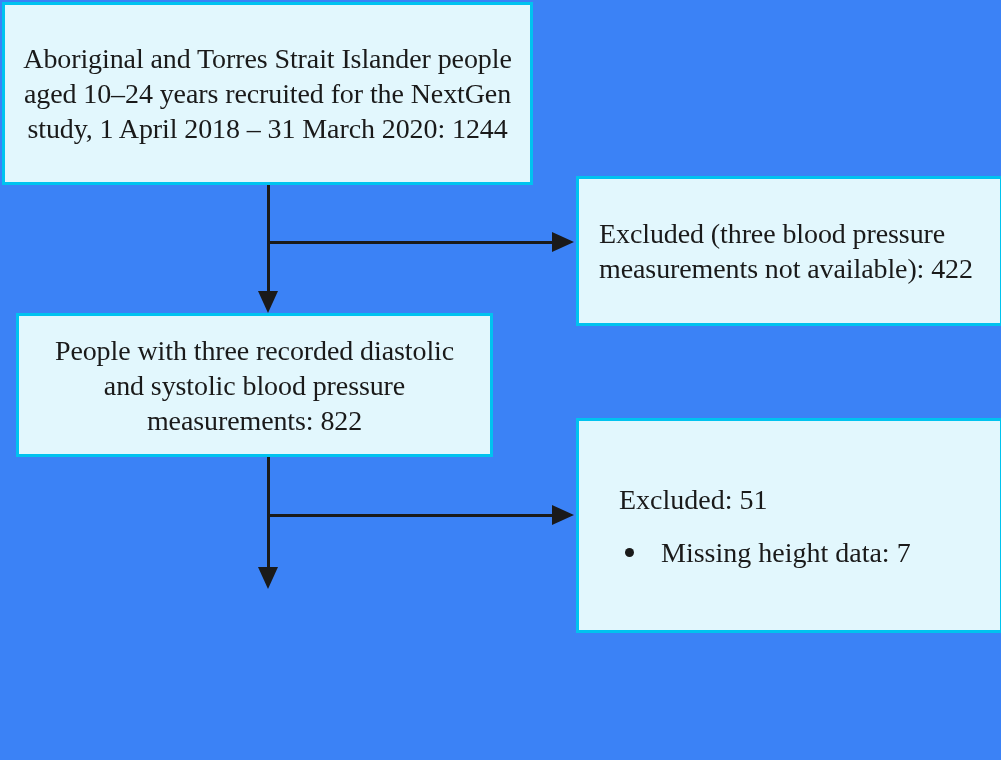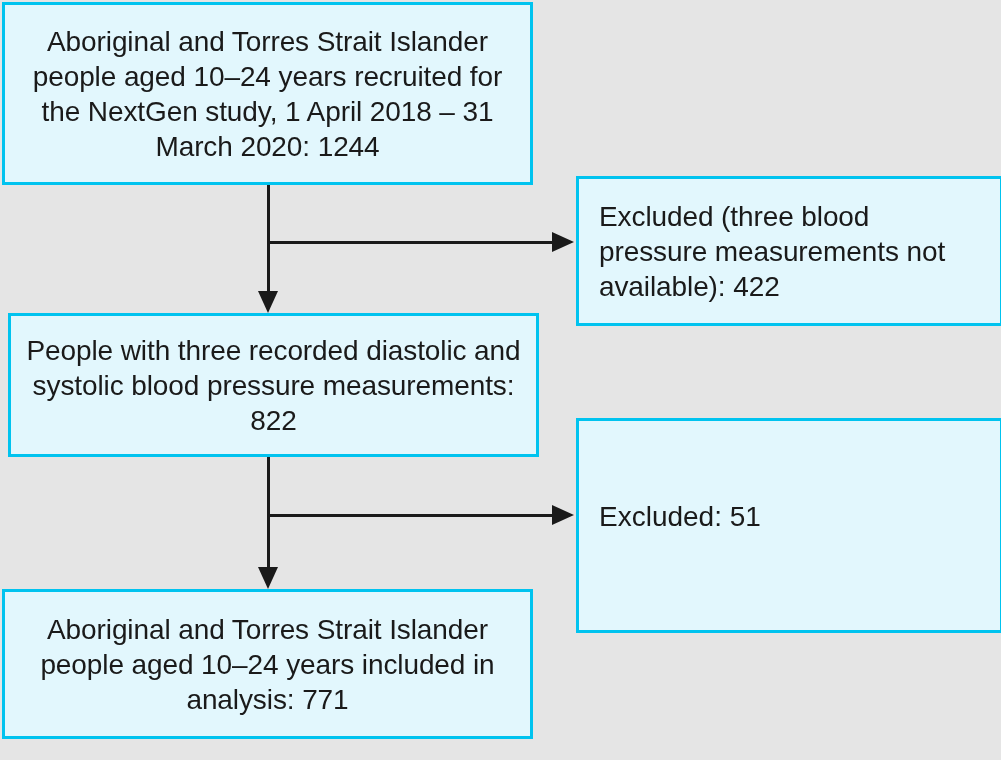--- a/index.html
+++ b/index.html
@@ -10,22 +10,23 @@
   }
   body {
     font-family: "Liberation Sans", "DejaVu Sans", sans-serif;
     color: #1a1a1a;
     -webkit-font-smoothing: antialiased;
   }
   #flow-canvas {
     position: relative;
     width: 1001px;
     height: 760px;
-    background: #e5e5e5;
+    background: #3b82f6;
     overflow: hidden;
+    font-family: Liberation Serif, serif;
   }
 
   
   .flow-box {
     position: absolute;
     box-sizing: border-box;
     background: #e2f7fd;
     border: 3px solid #00c3ef;
     display: flex;
     flex-direction: column;
@@ -42,29 +43,29 @@
     text-align: center;
   }
   .flow-box.leftish .box-text {
     text-align: left;
     padding: 0 18px 0 20px;
   }
 
   
   #box-recruited   { left: 2px;   top: 2px;   width: 531px; height: 183px; }
   #box-excluded-1  { left: 576px; top: 176px; width: 427px; height: 150px; }
-  #box-recorded    { left: 8px;   top: 313px; width: 531px; height: 144px; }
+  #box-recorded    { left: 16px;   top: 313px; width: 477px; height: 144px; }
   #box-excluded-2  { left: 576px; top: 418px; width: 427px; height: 215px; }
   #box-included    { left: 2px;   top: 589px; width: 531px; height: 150px; }
 
   
   .excl-heading {
     font-size: 28px;
     line-height: 35px;
-    padding: 0 18px 0 20px;
+    padding: 0 18px 0 40px;
     text-align: left;
   }
   .excl-list {
     list-style: none;
     margin: 18px 0 0 0;
     padding: 0 10px 0 40px;
   }
   .excl-list li {
     position: relative;
     font-size: 28px;
@@ -132,26 +133,27 @@
     <div class="box-text">Excluded (three blood pressure measurements not available): 422</div>
   </div>
 
   <div class="flow-box centered" id="box-recorded">
     <div class="box-text">People with three recorded diastolic and systolic blood pressure measurements: 822</div>
   </div>
 
   <div class="flow-box" id="box-excluded-2">
     <div class="excl-heading">Excluded: 51</div>
     <ul class="excl-list">
+      <li>
+        <span class="bullet-dot"></span>
+        <span>Missing height data: 7</span>
+      </li>
     </ul>
   </div>
 
-  <div class="flow-box centered" id="box-included">
-    <div class="box-text">Aboriginal and Torres Strait Islander people aged 10–24 years included in analysis: 771</div>
-  </div>
 
   <div class="conn-line v-line" id="conn-v-1"></div>
   <div class="arrow-down" id="conn-arrow-1"></div>
   <div class="conn-line h-line" id="conn-h-1"></div>
   <div class="arrow-right" id="conn-arrow-h1"></div>
 
   <div class="conn-line v-line" id="conn-v-2"></div>
   <div class="arrow-down" id="conn-arrow-2"></div>
   <div class="conn-line h-line" id="conn-h-2"></div>
   <div class="arrow-right" id="conn-arrow-h2"></div>

